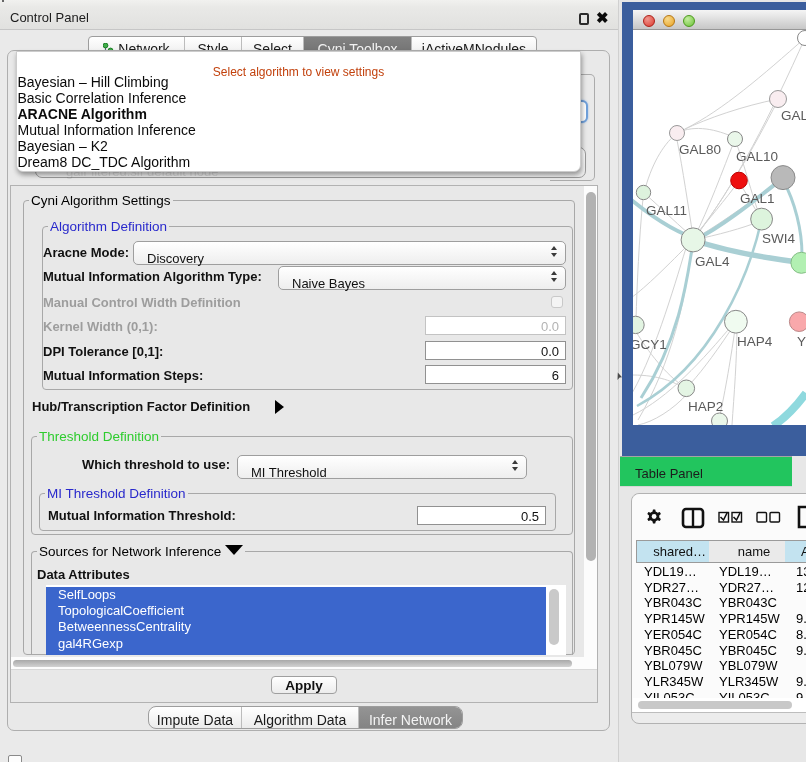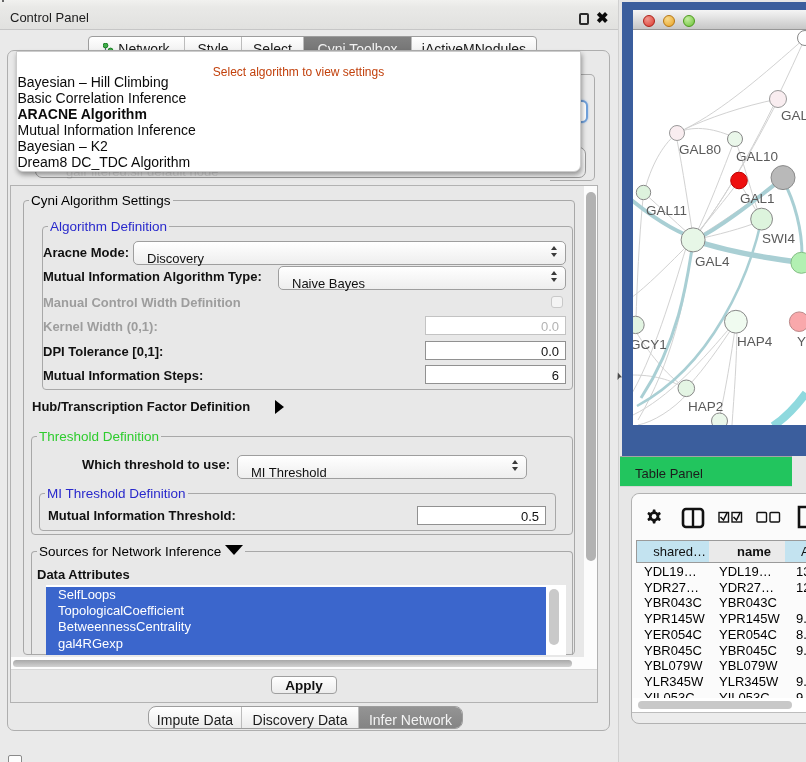--- a/index.html
+++ b/index.html
@@ -168,21 +168,21 @@
         <div class="sel">BetweennessCentrality</div>
         <div class="sel">gal4RGexp</div>
         <div class="sel"></div>
       </div>
     </div>
     <div id="list-vscroll"></div>
 
     <div id="apply">Apply</div>
     <div id="btabs">
       <div class="tab" style="width:93px;">Impute Data</div>
-      <div class="tab" style="width:117px;">Discovery Data</div>
+      <div class="tab" style="width:117px;">Algorithm Data</div>
       <div class="tab sel" style="width:103px;">Infer Network</div>
     </div>
 
     <div id="popup">
       <div class="ph">Select algorithm to view settings</div>
       <div class="it">Bayesian – Hill Climbing</div>
       <div class="it">Basic Correlation Inference</div>
       <div class="it" style="font-weight:bold;">ARACNE Algorithm</div>
       <div class="it">Mutual Information Inference</div>
       <div class="it">Bayesian – K2</div>
@@ -290,21 +290,21 @@
         <rect x="87" y="18.5" width="9.5" height="9.5"></rect>
         <rect x="100" y="18.5" width="9.5" height="9.5"></rect>
         <path d="M88.5 23 L91.5 26 L95.5 18" stroke-width="1.6"></path>
         <path d="M101.5 23 L104.5 26 L108.5 18" stroke-width="1.6"></path>
         <rect x="125" y="18.5" width="9.5" height="9.5" rx="1"></rect>
         <rect x="138" y="18.5" width="9.5" height="9.5" rx="1"></rect>
       </g>
       <path d="M167 13 h9 l6 6 v14 h-15 z" stroke="#111" stroke-width="2.6" fill="none"></path>
     </svg>
     <div class="hdr" style="left:4px;  width:74px; background:#c3e3f0; text-align:right; padding-right:3px;">shared…</div>
-    <div class="hdr" style="left:77px; width:77px; background:#eaeaea; border-left:none; text-align:center; padding-left:14px;font-weight:bold;">name</div>
+    <div class="hdr" style="left:77px; width:77px; background:#eaeaea; border-left:none; text-align:center; padding-left:14px;">name</div>
     <div class="hdr" style="left:153px; width:23px; background:#c3e3f0; border-left:none; border-right:none; padding-left:16px;">A</div>
     <div class="tcol" style="left:12px;">YDL19…
 YDR27…
 YBR043C
 YPR145W
 YER054C
 YBR045C
 YBL079W
 YLR345W
 YIL053C</div>

